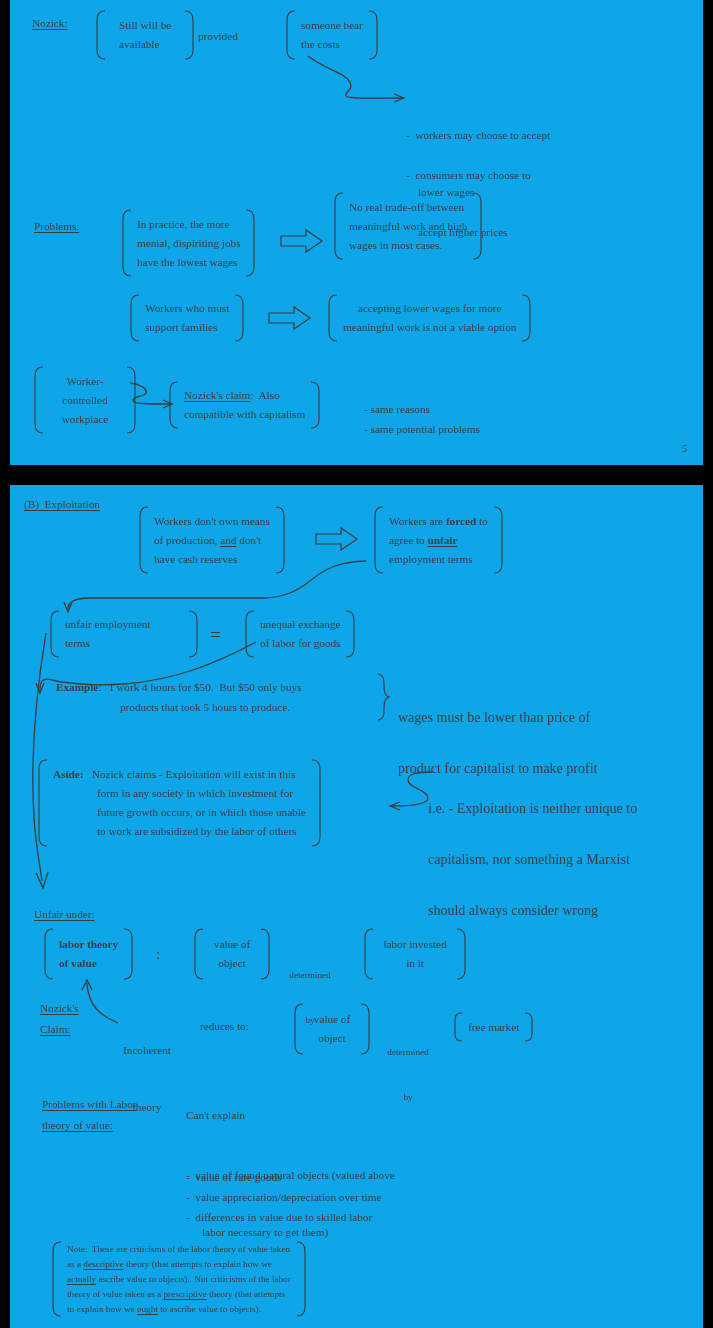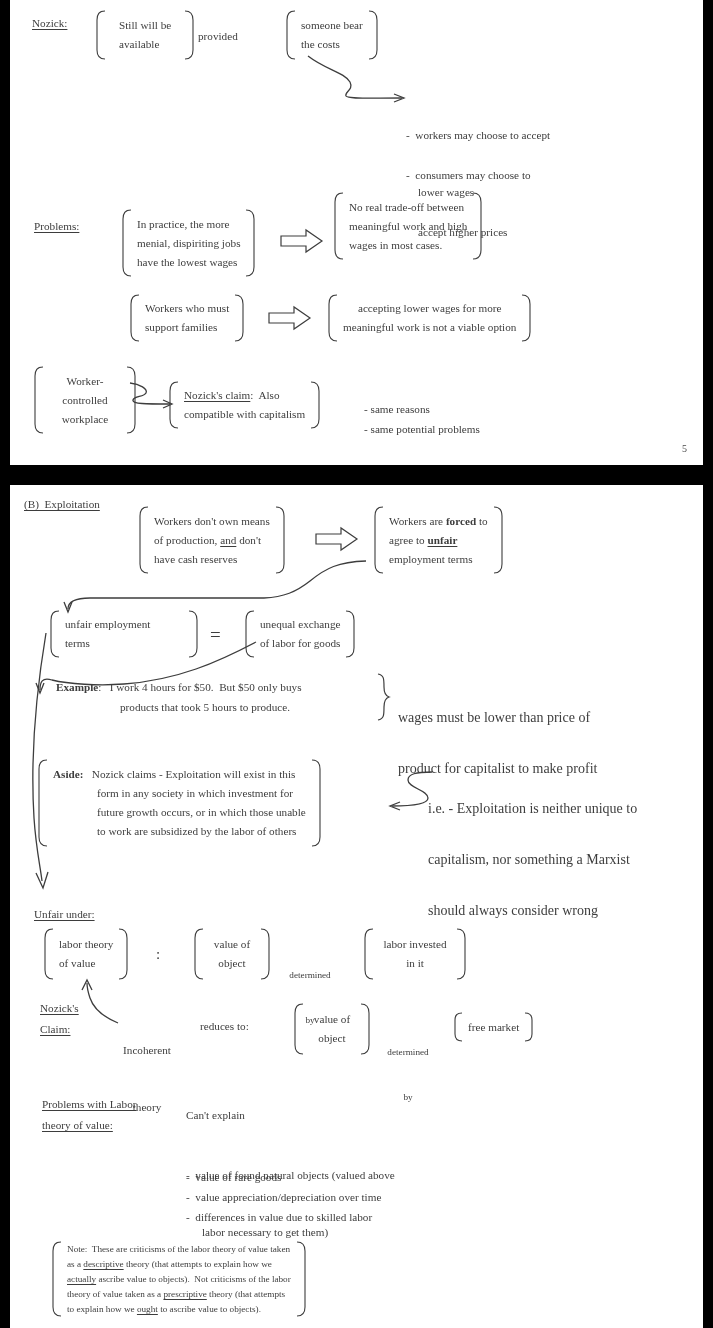--- a/index.html
+++ b/index.html
@@ -2,21 +2,21 @@
 <html><head>
 <meta charset="utf-8">
 <style>
   html,body{margin:0;padding:0;background:#000;}
   body{
     width:713px;height:1328px;position:relative;overflow:hidden;
     font-family:"Liberation Serif","DejaVu Serif",serif;
     color:#3b3b3b;
   }
   .slide{
-    position:absolute;background:#ffffff;overflow:hidden;
+    position:absolute;background:#0ea5e9;overflow:hidden;
   }
   #slide1{left:10px;top:0px;width:693px;height:465px;}
   #slide2{left:10px;top:485px;width:693px;height:843px;}
 
   .abs{position:absolute;}
   .txt{font-size:11.2px;line-height:19px;color:#3d3d3d;white-space:pre;}
   .txt.s{font-size:14px;line-height:17px;}
   .txt.xs{font-size:9.2px;line-height:15px;}
   .u{text-decoration:underline;text-underline-offset:2px;}
   .b{font-weight:bold;}
@@ -299,21 +299,21 @@
   </svg>
 
   <div class="abs txt s" style="left:418px;top:281px;">
     <div>i.e. - Exploitation is neither unique to</div>
     <div>capitalism, nor something a Marxist</div>
     <div>should always consider wrong</div>
   </div>
 
   <div class="abs txt u" style="left:24px;top:420px;">Unfair under:</div>
 
-  <div class="brk" style="left:32px;top:443px;">
+  <div class="brk" style="left:32px;top:443px;font-weight:bold;">
     <svg width="12" height="52" viewBox="0 0 12 52">
         <path d="M11 1 C5 1 3 4 3 10 L3 42 C3 48 5 51 11 51" stroke="#3d3d3d" stroke-width="1.1" fill="none"></path>
       </svg>
     <div class="inner">
       <div class="txt">labor theory</div>
       <div class="txt">of value</div>
     </div>
     <svg width="12" height="52" viewBox="0 0 12 52">
         <path d="M1 1 C7 1 9 4 9 10 L9 42 C9 48 7 51 1 51" stroke="#3d3d3d" stroke-width="1.1" fill="none"></path>
       </svg>

